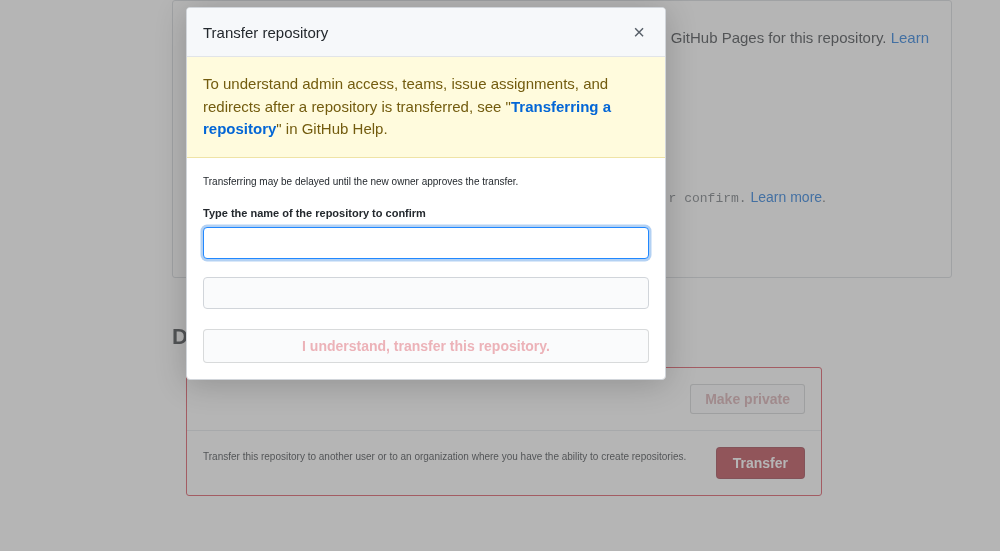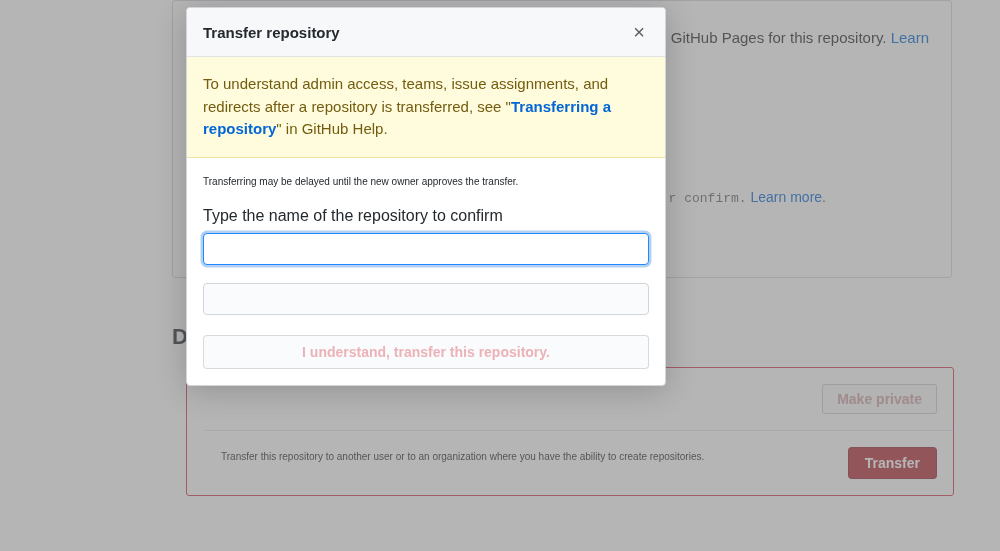--- a/index.html
+++ b/index.html
@@ -56,25 +56,24 @@
       top: 324px;
       left: 172px;
       font-size: 22px;
       font-weight: 600;
       color: #24292e;
     }
     .danger-box {
       position: absolute;
       top: 367px;
       left: 186px;
-      width: 768px;
+      width: 636px;
       border: 1px solid #d73a49;
       border-radius: 3px;
       background: #fff;
-      padding-left: 18px;
     }
     .danger-row {
       display: flex;
       padding: 16px;
       border-bottom: 1px solid #e1e4e8;
       align-items: flex-start;
       justify-content: space-between;
     }
     .danger-row:last-child { border-bottom: none; }
     .danger-row-text { flex: 1; padding-right: 16px; }
@@ -120,21 +119,21 @@
       overflow: hidden;
     }
     .modal-header {
       display: flex;
       justify-content: space-between;
       align-items: center;
       padding: 14px 16px;
       background: #f6f8fa;
       border-bottom: 1px solid #e1e4e8;
     }
-    .modal-header h3 { font-size: 15px; font-weight: 700; }
+    .modal-header h3 { font-size: 15px; font-weight: 400; }
     .close-btn {
       background: none;
       border: none;
       font-size: 20px;
       line-height: 1;
       color: #586069;
       cursor: pointer;
       padding: 0 4px;
     }
     .modal-warning {
@@ -150,22 +149,22 @@
       padding: 16px;
     }
     .modal-body p.info {
       font-size: 10px;
       color: #24292e;
       line-height: 1.5;
       margin-bottom: 18px;
     }
     .form-label {
       display: block;
-      font-weight: 400;
-      font-size: 16px;
+      font-weight: 700;
+      font-size: 11px;
       margin-bottom: 8px;
     }
     .form-input {
       width: 100%;
       padding: 7px 10px;
       font-size: 14px;
       border: 1px solid #d1d5da;
       border-radius: 4px;
       background: #fafbfc;
       margin-bottom: 18px;

